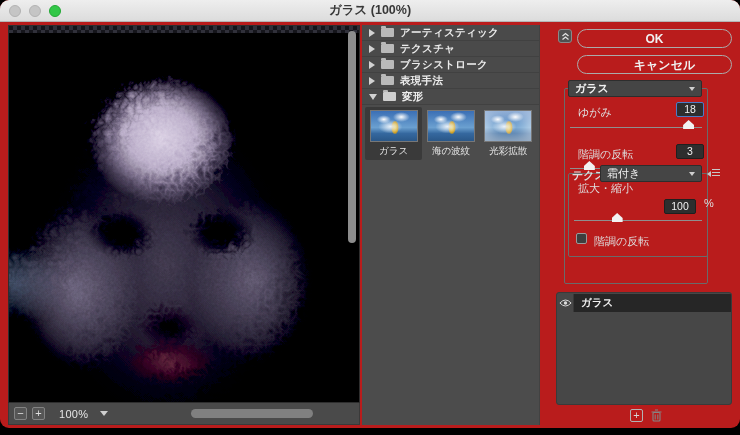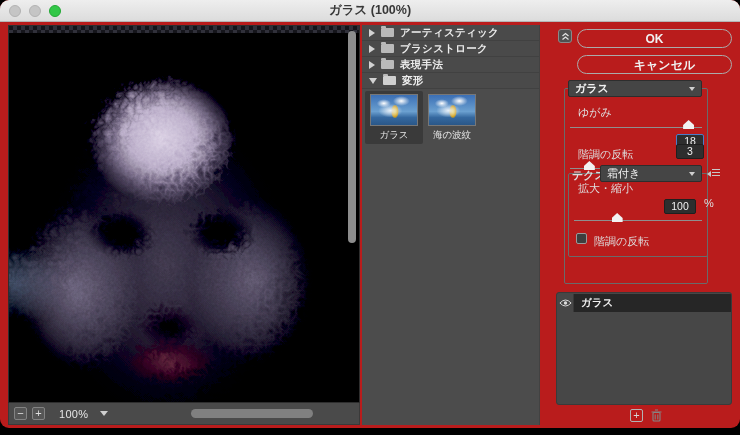--- a/index.html
+++ b/index.html
@@ -76,21 +76,21 @@
   .pill { position:absolute; left:21px; right:2px; height:19px; border:1.5px solid #ababab; border-radius:11px; background:transparent; color:#f0f0f0; font-size:12px; font-weight:700; text-align:center; line-height:18px; }
   .pill.ok { top:4px; }
   .pill.cancel { top:30px;padding-left:20px; }
 
   .fieldset1 { position:absolute; left:8px; top:63px; width:144px; height:196px; border:1px solid #6a6a6a; border-radius:2px; }
   .dropdown { position:absolute; height:17px; background:#454545; border:1px solid #2d2d2d; border-radius:2px; display:flex; align-items:center; padding:0 6px; color:#f2f2f2; font-size:11px; font-weight:700; }
   .dropdown .dd-chev { margin-left:auto; width:0; height:0; border-left:3.5px solid transparent; border-right:3.5px solid transparent; border-top:4.5px solid #cfcfcf; }
   .dd-filter { left:12px; top:55px; width:134px; }
   .ctl-label { position:absolute; color:#dedede; font-size:11px; }
   .val-box { position:absolute; width:28px; height:15px; background:#2e2e2e; border:1px solid #1f1f1f; border-radius:2px; color:#f0f0f0; font-size:10.5px; text-align:center; }
-  .val-box.focused { border:1.5px solid #4b7cc8;margin-top:32px; }
+  .val-box.focused { border:1.5px solid #4b7cc8; }
   .slider { position:absolute; height:10px; }
   .slider .track { position:absolute; left:0; right:0; top:7px; height:1px; background:#8f8f8f; }
   .sl-thumb { position:absolute; top:0; width:11px; height:9px; background:#f2f2f2; clip-path:polygon(50% 0,100% 55%,100% 100%,0 100%,0 55%); }
 
   .fieldset2 { position:absolute; left:12px; top:148px; width:140px; height:84px; border:1px solid #6a6a6a; border-radius:2px; }
   .dd-texture { left:44px; top:140px; width:102px; font-weight:400;gap:35px; }
   .menu-icon { position:absolute; left:151px; top:143px; width:13px; height:11px; display:flex; align-items:center; gap:1px; }
   .menu-icon .m-tri { width:0; height:0; border-top:3px solid transparent; border-bottom:3px solid transparent; border-right:4px solid #c8c8c8; }
   .menu-icon .m-lines { width:8px; height:9px; background:linear-gradient(#c8c8c8 1px,transparent 1px); background-size:8px 3px; }
   .checkbox { position:absolute; width:11px; height:11px; background:#3e3e3e; border:1px solid #9a9a9a; border-radius:2px; }
@@ -143,20 +143,25 @@
 
   <div class="pane mid-pane">
     <div class="cat-row">
       <span class="tri-right"></span>
       <span class="folder"></span>
       <span class="cat-label">アーティスティック</span>
     </div>
     <div class="cat-row">
       <span class="tri-right"></span>
       <span class="folder"></span>
+      <span class="cat-label">テクスチャ</span>
+    </div>
+    <div class="cat-row">
+      <span class="tri-right"></span>
+      <span class="folder"></span>
       <span class="cat-label">ブラシストローク</span>
     </div>
     <div class="cat-row">
       <span class="tri-right"></span>
       <span class="folder"></span>
       <span class="cat-label">表現手法</span>
     </div>
     <div class="cat-row">
       <span class="tri-down"></span>
       <span class="folder open"></span>
@@ -164,20 +169,24 @@
     </div>
 
     <div class="thumb-strip">
       <div class="thumb-cell selected">
         <div class="thumb-art"></div>
         <div class="thumb-label">ガラス</div>
       </div>
       <div class="thumb-cell">
         <div class="thumb-art"></div>
         <div class="thumb-label">海の波紋</div>
+      </div>
+      <div class="thumb-cell">
+        <div class="thumb-art glow"></div>
+        <div class="thumb-label">光彩拡散</div>
       </div>
     </div>
   </div>
 
   <div class="pane right-pane">
     <div class="collapse-btn">
       <svg width="9" height="9" viewBox="0 0 9 9">
         <path d="M1.5 4 L4.5 1.5 L7.5 4 M1.5 7.5 L4.5 5 L7.5 7.5" fill="none" stroke="#e0e0e0" stroke-width="1.3"></path>
       </svg>
     </div>

